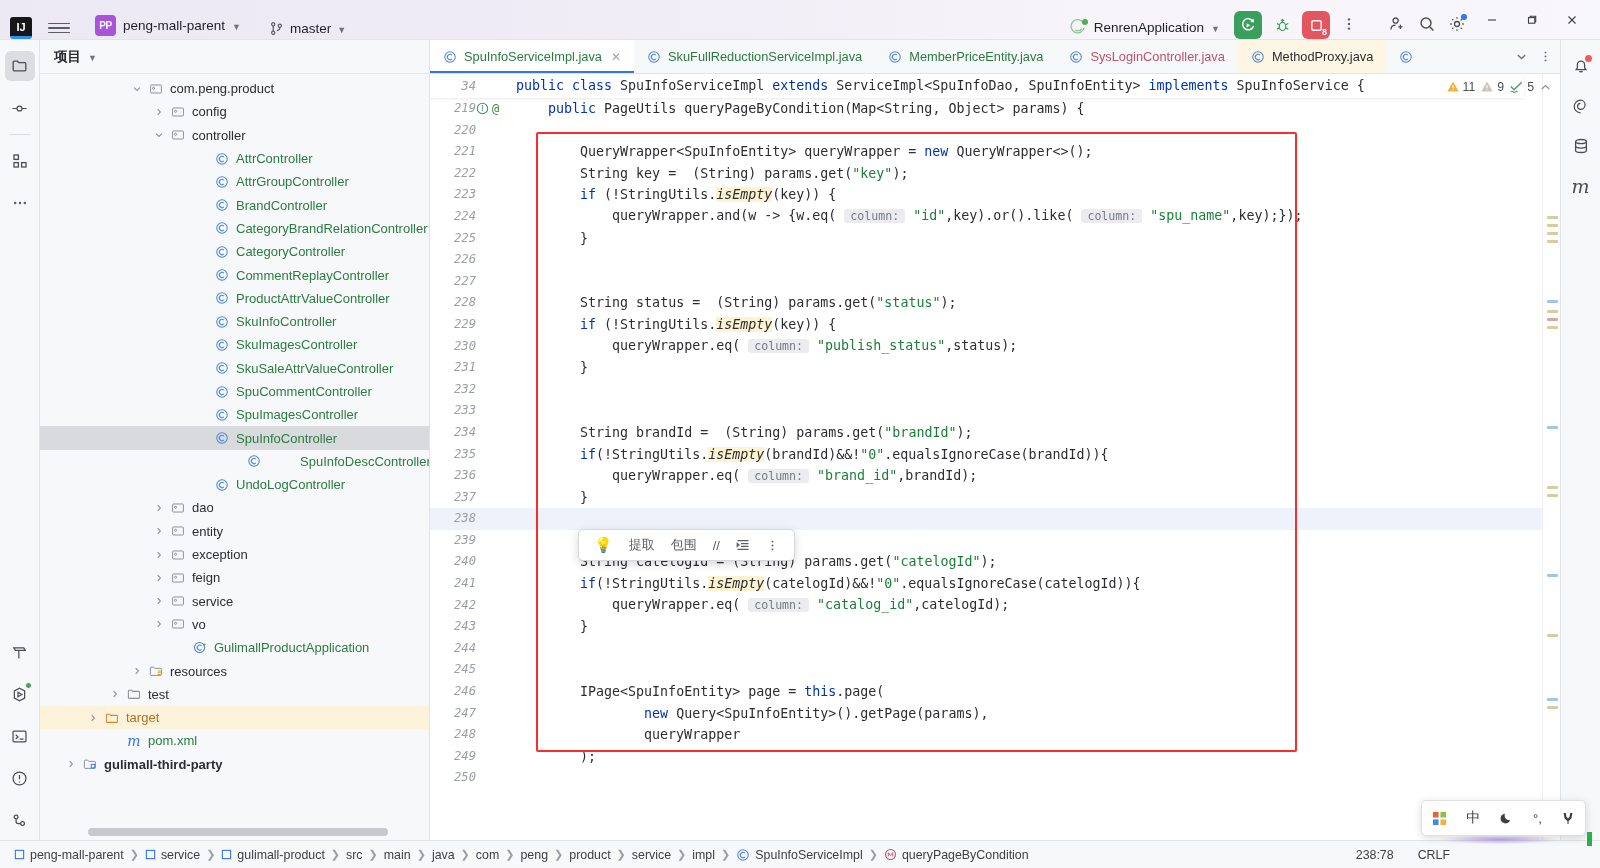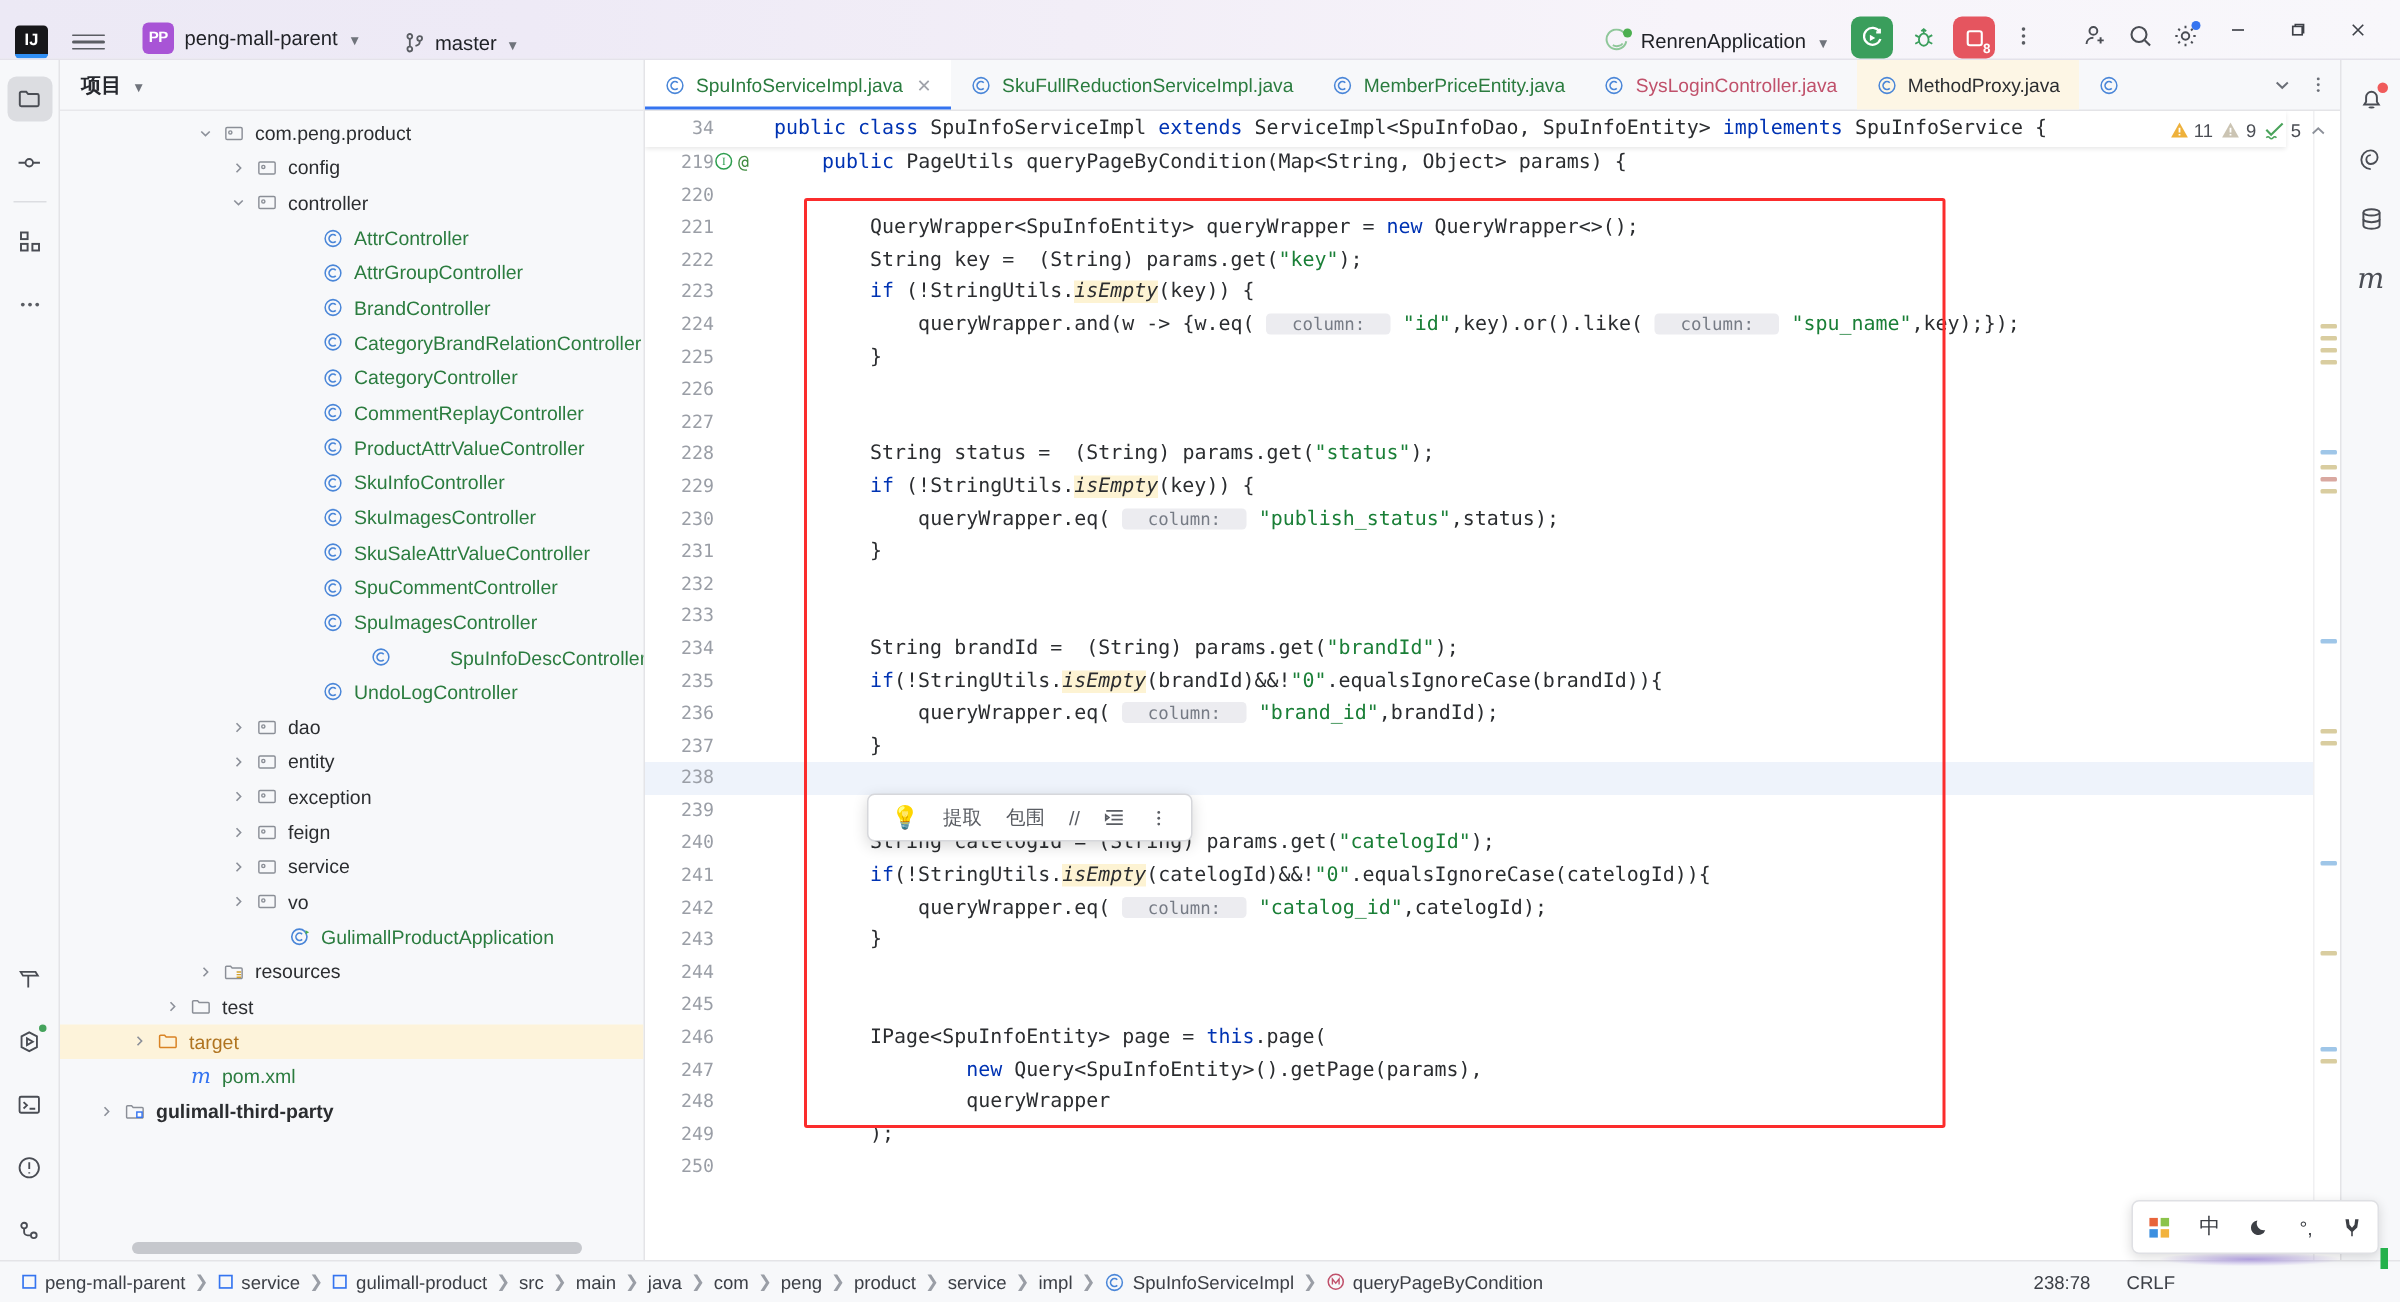--- a/index.html
+++ b/index.html
@@ -125,30 +125,30 @@
     background:#fff; box-shadow: 0 1px 3px rgba(0,0,0,.09);
     display:flex; align-items:center;
   }
   .codecol { flex:1; position:relative; overflow:hidden;}
   pre.code {
     font-family:"DejaVu Sans Mono","Liberation Mono", monospace;
     font-size:13.3px; line-height:21.6px;
     margin:0; white-space:pre; position:relative;
   }
   .ln { display:inline-block; width:46px; text-align:right; color:#9a9ea6; font-size:12.2px;
-        font-family:"DejaVu Sans Mono", monospace; user-select:none;}
+        font-family:"DejaVu Sans Mono", monospace; user-select:none;font-style:italic;}
   .gut { display:inline-block; width:34px; text-align:left; }
   .crow { height:21.6px; display:flex; align-items:center; }
   .crow.cur { background:#eef3fb; }
   .ctext { padding-left:6px; }
 
   
   .kw { color:#0033b3; }
   .str { color:#1a7f37; }
-  .param-hint { background:#ececf0; color:#767b85; font-size:11.6px; border-radius:3px; padding:0 17px; font-style:normal;}
+  .param-hint { background:#ececf0; color:#767b85; font-size:11.6px; border-radius:3px; padding:0 6px; font-style:normal;}
   .ital { font-style:italic; background:#fdf3d3; }
   .plain { color:#2b2d30; }
 
   .redbox {
     position:absolute; border:2.5px solid #fb2c2c; border-radius:2px; pointer-events:none; z-index:8;
   }
 
   .intent-popup {
     position:absolute; z-index:20;
     background:#fff; border:1px solid #d6d7db; border-radius:5px;
@@ -530,20 +530,30 @@
           </div>
           <div class="tnode" style="padding-left: 154px;">
             <span class="tw"></span>
             <span class="nico">
               <svg width="14" height="14" viewBox="0 0 16 16" fill="none" stroke="#4a86d8" stroke-width="1.15">
                 <circle cx="8" cy="8" r="6"></circle>
                 <path d="M10.1 5.9a3 3 0 1 0 0 4.3" stroke-width="1.3"></path>
               </svg>
             </span>
             <span class="nlabel cls">SpuImagesController</span>
+          </div>
+          <div class="tnode sel" style="padding-left: 154px;">
+            <span class="tw"></span>
+            <span class="nico">
+              <svg width="14" height="14" viewBox="0 0 16 16" fill="none" stroke="#4a86d8" stroke-width="1.15">
+                <circle cx="8" cy="8" r="6"></circle>
+                <path d="M10.1 5.9a3 3 0 1 0 0 4.3" stroke-width="1.3"></path>
+              </svg>
+            </span>
+            <span class="nlabel cls">SpuInfoController</span>
           </div>
           <div class="tnode" style="padding-left: 154px; gap: 32px;">
             <span class="tw"></span>
             <span class="nico">
               <svg width="14" height="14" viewBox="0 0 16 16" fill="none" stroke="#4a86d8" stroke-width="1.15">
                 <circle cx="8" cy="8" r="6"></circle>
                 <path d="M10.1 5.9a3 3 0 1 0 0 4.3" stroke-width="1.3"></path>
               </svg>
             </span>
             <span class="nlabel cls">SpuInfoDescController</span>

